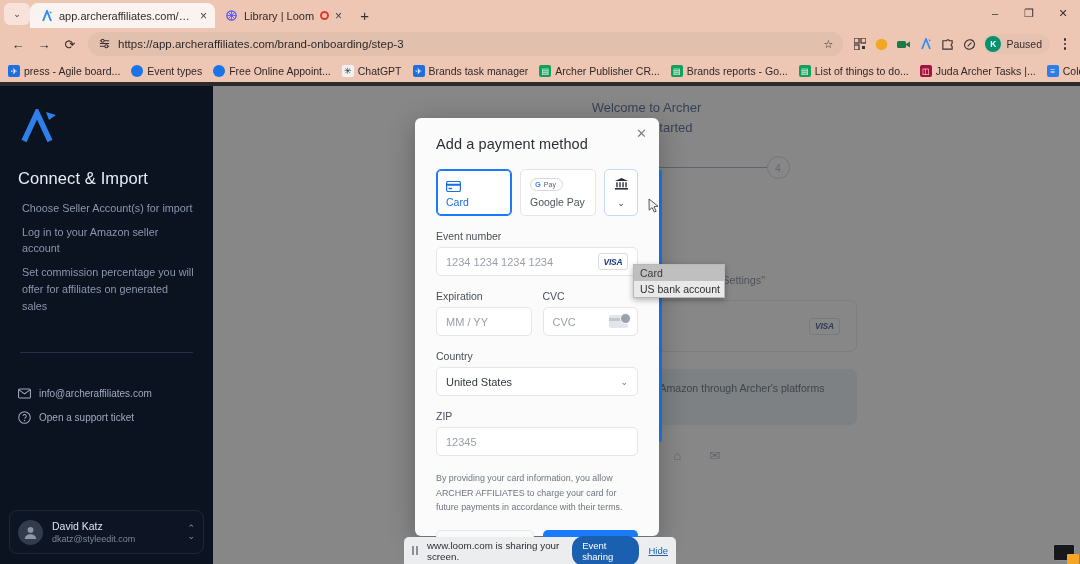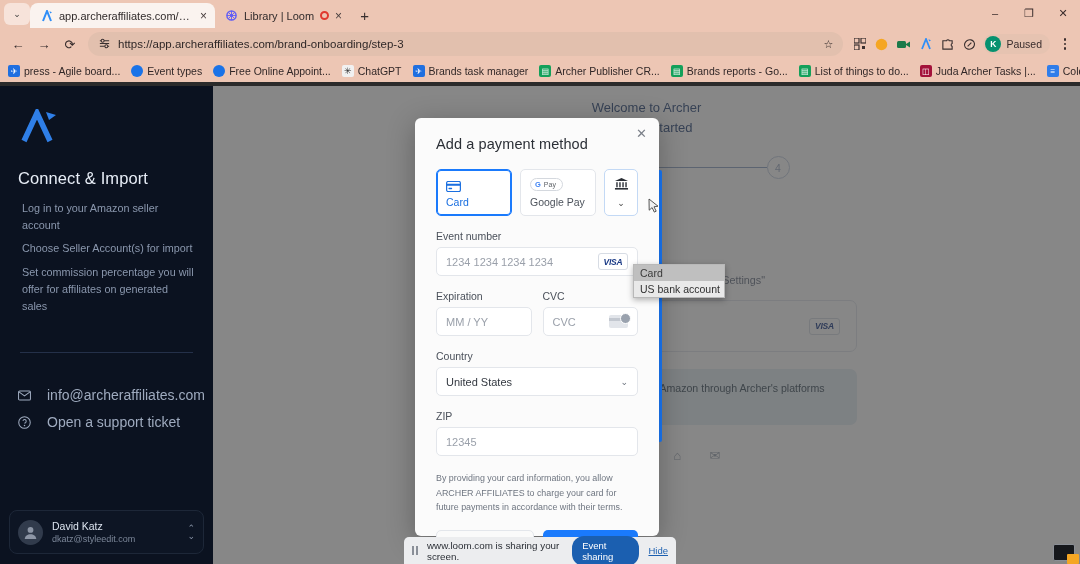--- a/index.html
+++ b/index.html
@@ -71,21 +71,21 @@
   .page { position: absolute; left: 0; top: 86px; right: 0; bottom: 0; background: #fff; display: flex; }
   .sidebar {
     width: 213px; background: #0b1220; position: relative; flex: 0 0 213px;
     padding: 20px 18px 0 18px; color: #c9d3e2;
   }
   .logo { width: 40px; height: 34px; margin: 3px 0 26px 2px; position: relative; }
   .sb-title { font-size: 16.5px; color: #e7edf6; font-weight: 400; letter-spacing: .1px; margin-bottom: 12px; }
   .sb-item { font-size: 10.8px; line-height: 1.55; color: #8a97ad; margin: 0 0 7px 4px; }
   .sb-divider { height: 1px; background: #243049; margin: 38px 2px 0 2px; }
   .sb-links { margin-top: 34px; }
-  .sb-link { display: flex; align-items: center; gap: 16px; font-size: 14px; color: #9fabbf; margin-bottom: 11px; }
+  .sb-link { display: flex; align-items: center; gap: 8px; font-size: 10px; color: #9fabbf; margin-bottom: 11px; }
   .sb-link .lico { width: 13px; height: 13px; display: flex; align-items: center; justify-content: center; }
   .sb-user {
     position: absolute; left: 9px; right: 9px; bottom: 10px; height: 44px;
     border: 1px solid #1d2738; border-radius: 8px; display: flex; align-items: center;
     gap: 9px; padding: 0 8px; background: #0d1524;
   }
   .sb-user .av { width: 25px; height: 25px; border-radius: 50%; background: #313b4c; display: flex; align-items: center; justify-content: center; }
   .sb-user .uname { font-size: 10.5px; color: #dbe3ee; }
   .sb-user .umail { font-size: 9px; color: #7c8799; margin-top: 2px; }
   .sb-user .chev { margin-left: auto; color: #8894a8; font-size: 9px; line-height: .9; text-align: center; }
@@ -362,22 +362,22 @@
   <div class="page">
 
     <div class="sidebar">
       <div class="logo">
         <svg width="40" height="34" viewBox="0 0 40 34">
             <path d="M4 32 L17 4 L30 32" stroke="#2f7fe8" stroke-width="5.5" fill="none" stroke-linejoin="miter"></path>
             <path d="M26 3 L36 6 L29 11 Z" fill="#2f7fe8"></path>
           </svg>
       </div>
       <div class="sb-title">Connect &amp; Import</div>
+      <div class="sb-item">Choose Seller Account(s) for import</div>
       <div class="sb-item">Log in to your Amazon seller account</div>
-      <div class="sb-item">Choose Seller Account(s) for import</div>
       <div class="sb-item">Set commission percentage you will offer for affiliates on generated sales</div>
       <div class="sb-divider"></div>
 
       <div class="sb-links">
         <div class="sb-link">
           <span class="lico">
             <svg width="13" height="11" viewBox="0 0 14 11">
                 <rect x="0.6" y="0.6" width="12.8" height="9.8" rx="1.2" fill="none" stroke="#9fabbf" stroke-width="1.1"></rect>
                 <path d="M1 1.5l6 4.5 6-4.5" fill="none" stroke="#9fabbf" stroke-width="1.1"></path>
               </svg>

